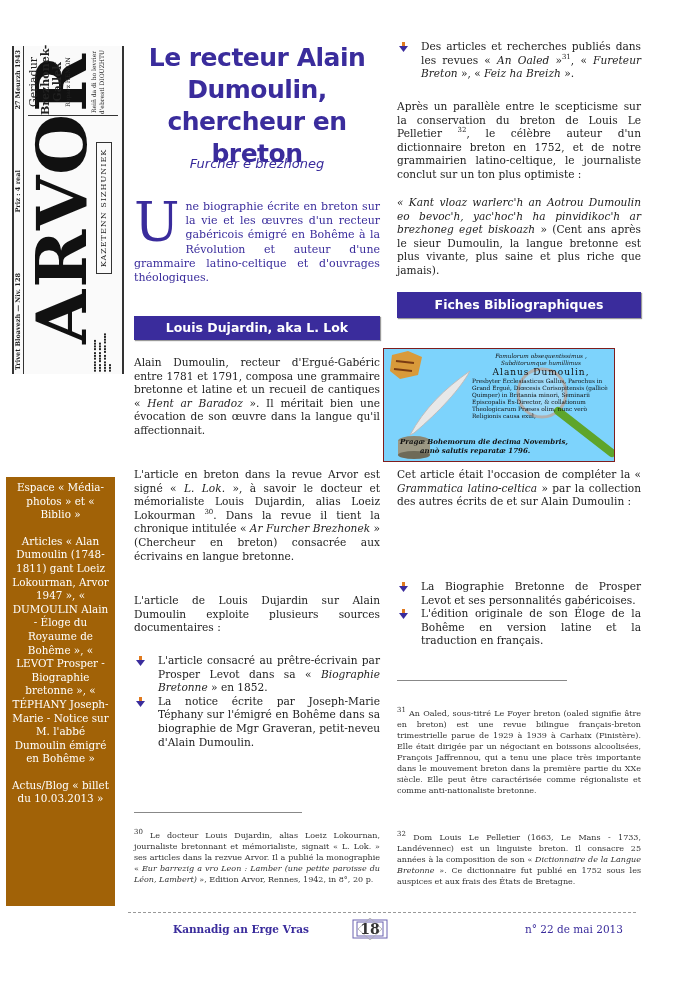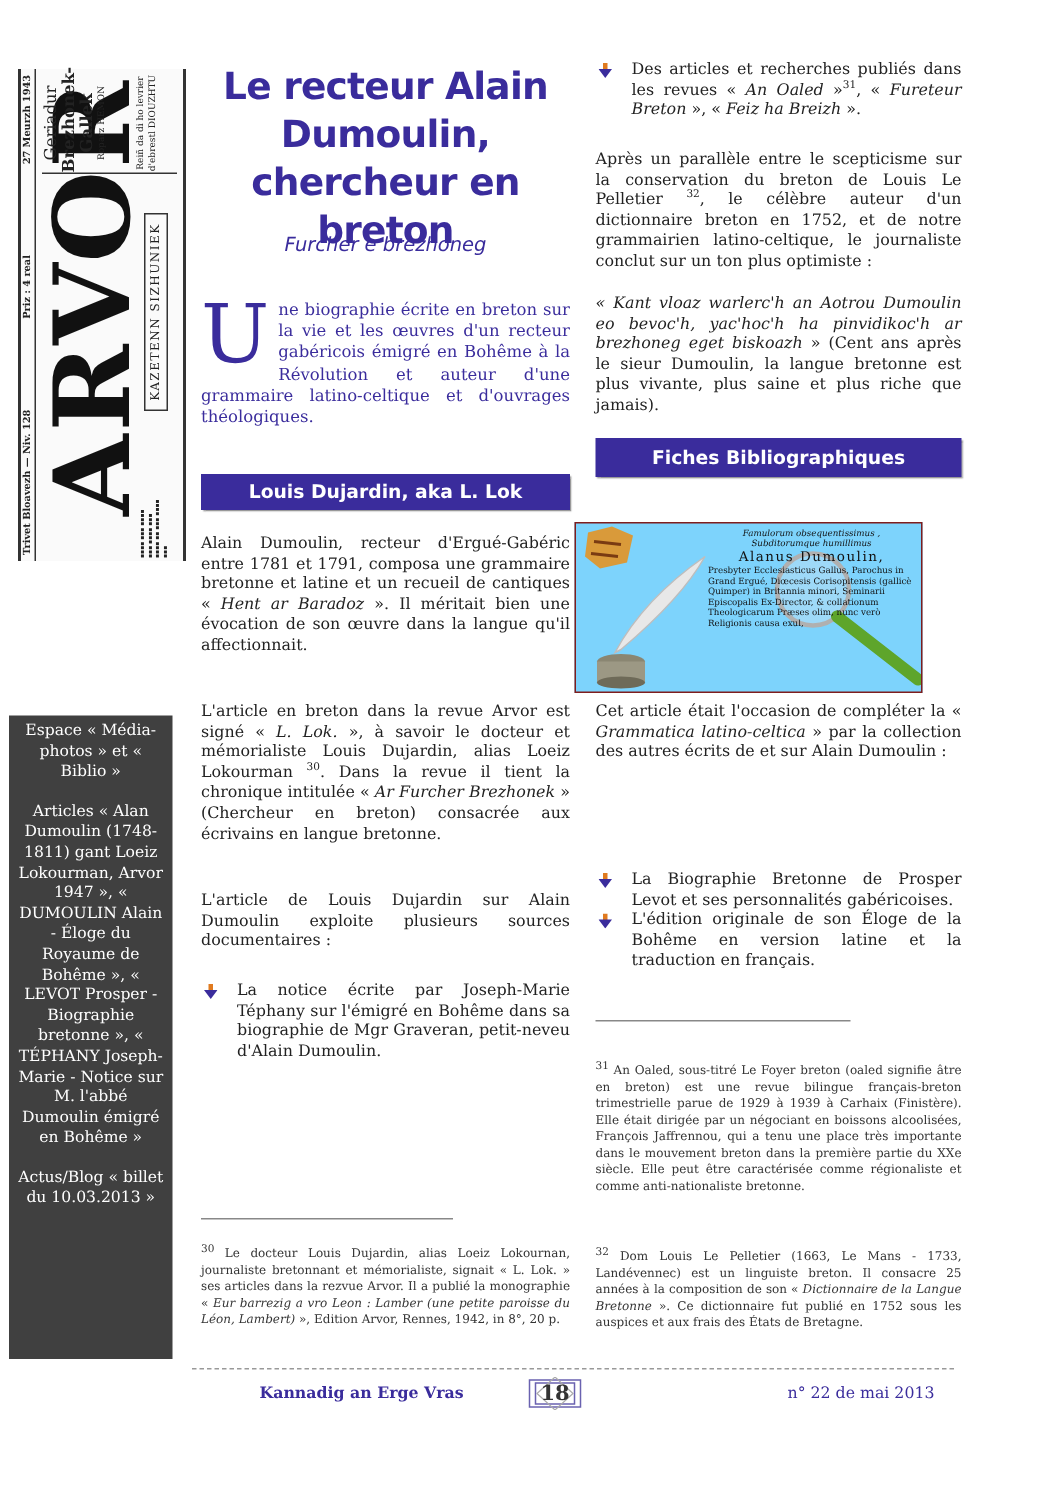--- a/index.html
+++ b/index.html
@@ -17,21 +17,21 @@
   #arvor .rot { position: absolute; left: 54px; top: 164px; width: 328px; height: 108px; transform: translate(-50%, -50%) rotate(-90deg); }
   #arvor .arv-title { position: absolute; left: 30px; top: 6px; font-family: "DejaVu Serif", serif; font-weight: bold; font-size: 70px; letter-spacing: 2px; color: #111; }
   #arvor .arv-sub { position: absolute; left: 100px; top: 82px; width: 130px; height: 14px; border: 1px solid #333; font-size: 8px; text-align: center; line-height: 14px; letter-spacing: 1px; }
   #arvor .arv-topline { position: absolute; left: 0; top: 0; width: 328px; height: 10px; border-bottom: 1px solid #333; font-size: 6.5px; font-weight: bold; display: flex; justify-content: space-between; padding: 0 4px; box-sizing: border-box; }
   #arvor .arv-right { position: absolute; left: 258px; top: 14px; width: 66px; height: 90px; font-size: 6px; line-height: 8px; text-align: center; border-left: 1px solid #333; }
   #arvor .arv-right .g1 { font-size: 11px; line-height: 12px; }
   #arvor .arv-right .g2 { font-size: 11px; line-height: 12px; font-weight: bold; }
   #arvor .arv-left { position: absolute; left: 2px; top: 78px; width: 40px; font-size: 4px; line-height: 5px; }
 
   
-  #sidebar { left: 6px; top: 477px; width: 109px; height: 429px; background: #404040; color: #ffffff; font-family: "DejaVu Serif", serif; font-size: 10.4px; line-height: 13.6px; text-align: center; box-sizing: border-box; padding: 4px 4px; }
+  #sidebar { left: 6px; top: 477px; width: 109px; height: 429px; background: #a16207; color: #ffffff; font-family: "DejaVu Serif", serif; font-size: 10.4px; line-height: 13.6px; text-align: center; box-sizing: border-box; padding: 4px 4px; }
   #sidebar p { margin: 0 0 13px 0; }
 
   
   #title { left: 134px; top: 42px; width: 246px; text-align: center; font-family: "DejaVu Sans", sans-serif; font-weight: bold; color: #3a2c9c; font-size: 25px; line-height: 32px; letter-spacing: -0.5px; }
   #subtitle { left: 134px; top: 156px; width: 246px; text-align: center; font-family: "DejaVu Sans", sans-serif; font-style: italic; color: #3a2c9c; font-size: 13px; }
 
   
   #intro { left: 134px; top: 200px; width: 246px; color: #3a2c9c; font-size: 11px; line-height: 14.2px; }
   #intro .dropcap { float: left; font-family: "DejaVu Serif", serif; font-size: 54px; line-height: 42px; margin: 2px 6px 0 0; color: #3a2c9c; }
 
@@ -108,20 +108,27 @@
 <div class="abs body-text just" style="left:134px; top:594px; width:246px;">
   <span>L'article de Louis Dujardin sur Alain Dumoulin exploite plusieurs sources documentaires :</span>
 </div>
 
 <ul class="abs bl body-text just" style="left:134px; top:654px; width:246px;">
   <li>
     <svg class="bullet-icon" viewBox="0 0 9 10">
         <rect x="3" y="0" width="3" height="5" fill="#e07a1f"></rect>
         <polygon points="0,4 9,4 4.5,10" fill="#3a2c9c"></polygon>
       </svg>
+    <span>L'article consacré au prêtre-écrivain par Prosper Levot dans sa « </span><i>Biographie Bretonne</i><span> » en 1852.</span>
+  </li>
+  <li>
+    <svg class="bullet-icon" viewBox="0 0 9 10">
+        <rect x="3" y="0" width="3" height="5" fill="#e07a1f"></rect>
+        <polygon points="0,4 9,4 4.5,10" fill="#3a2c9c"></polygon>
+      </svg>
     <span>La notice écrite par Joseph-Marie Téphany sur l'émigré en Bohême dans sa biographie de Mgr Graveran, petit-neveu d'Alain Dumoulin.</span>
   </li>
 </ul>
 
 <div class="abs rule" style="left:134px; top:812px; width:168px;"></div>
 
 <div class="abs fn-text just" style="left:134px; top:830px; width:246px;">
   <sup>30</sup><span> Le docteur Louis Dujardin, alias Loeiz Lokournan, journaliste bretonnant et mémorialiste, signait « L. Lok. » ses articles dans la rezvue Arvor. Il a publié la monographie « </span><i>Eur barrezig a vro Leon : Lamber (une petite paroisse du Léon, Lambert)</i><span> », Edition Arvor, Rennes, 1942, in 8°, 20 p.</span>
 </div>
 
@@ -155,20 +162,24 @@
     <ellipse cx="30" cy="106" rx="16" ry="4" fill="#6e6a58"></ellipse>
     <circle cx="158" cy="44" r="24" fill="rgba(220,230,240,0.35)" stroke="#b0b0b0" stroke-width="3"></circle>
     <line x1="174" y1="62" x2="228" y2="104" stroke="#5ea52b" stroke-width="8" stroke-linecap="round"></line>
   </svg>
   <div class="latin">
     <div><i>Famulorum obsequentissimus ,</i></div>
     <div><i>Subditorumque humillimus</i></div>
     <div class="big">Alanus Dumoulin,</div>
     <div class="lft">Presbyter Ecclesiasticus Gallus, Parochus in Grand Ergué, Diœcesis Corisopitensis (gallicè Quimper) in Britannia minori, Seminarii Episcopalis Ex-Director, &amp; collationum Theologicarum Præses olim, nunc verò Religionis causa exul,</div>
   </div>
+  <div class="bottom">
+    <div>Pragæ Bohemorum die decima Novembris,</div>
+    <div style="padding-left:20px">annò salutis reparatæ 1796.</div>
+  </div>
 </div>
 
 <div class="abs body-text just" style="left:397px; top:468px; width:244px;">
   <span>Cet article était l'occasion de compléter la « </span><i>Grammatica latino-celtica</i><span> » par la collection des autres écrits de et sur Alain Dumoulin :</span>
 </div>
 
 <ul class="abs bl body-text just" style="left:397px; top:580px; width:244px;">
   <li>
     <svg class="bullet-icon" viewBox="0 0 9 10">
         <rect x="3" y="0" width="3" height="5" fill="#e07a1f"></rect>

